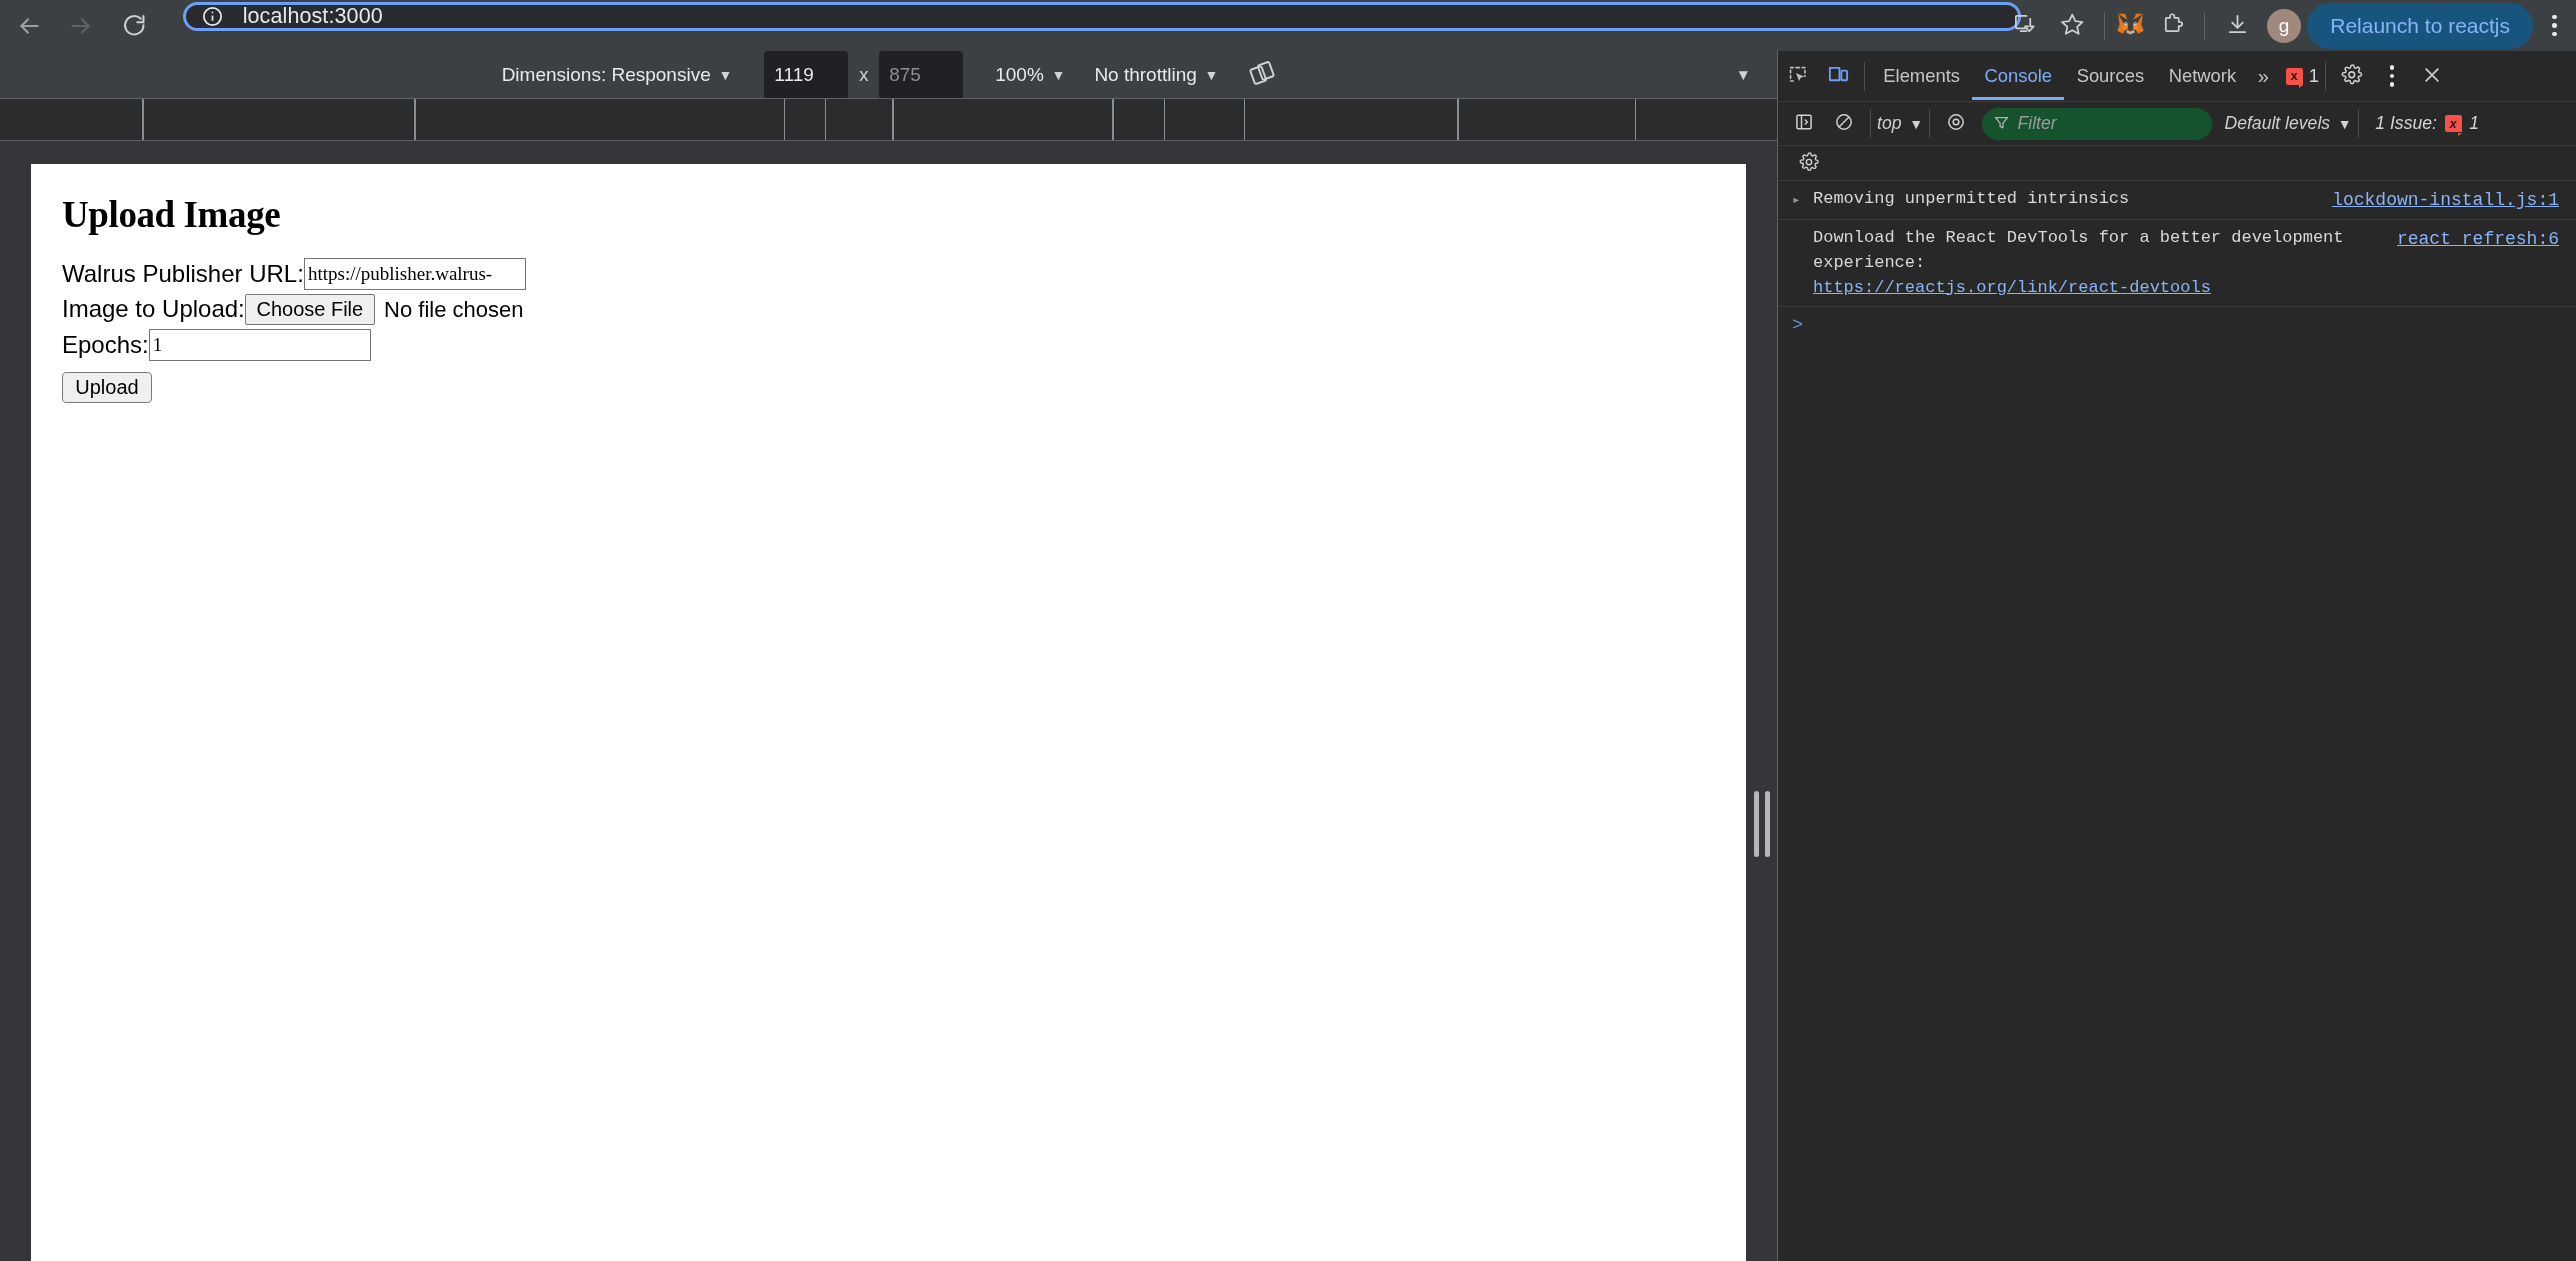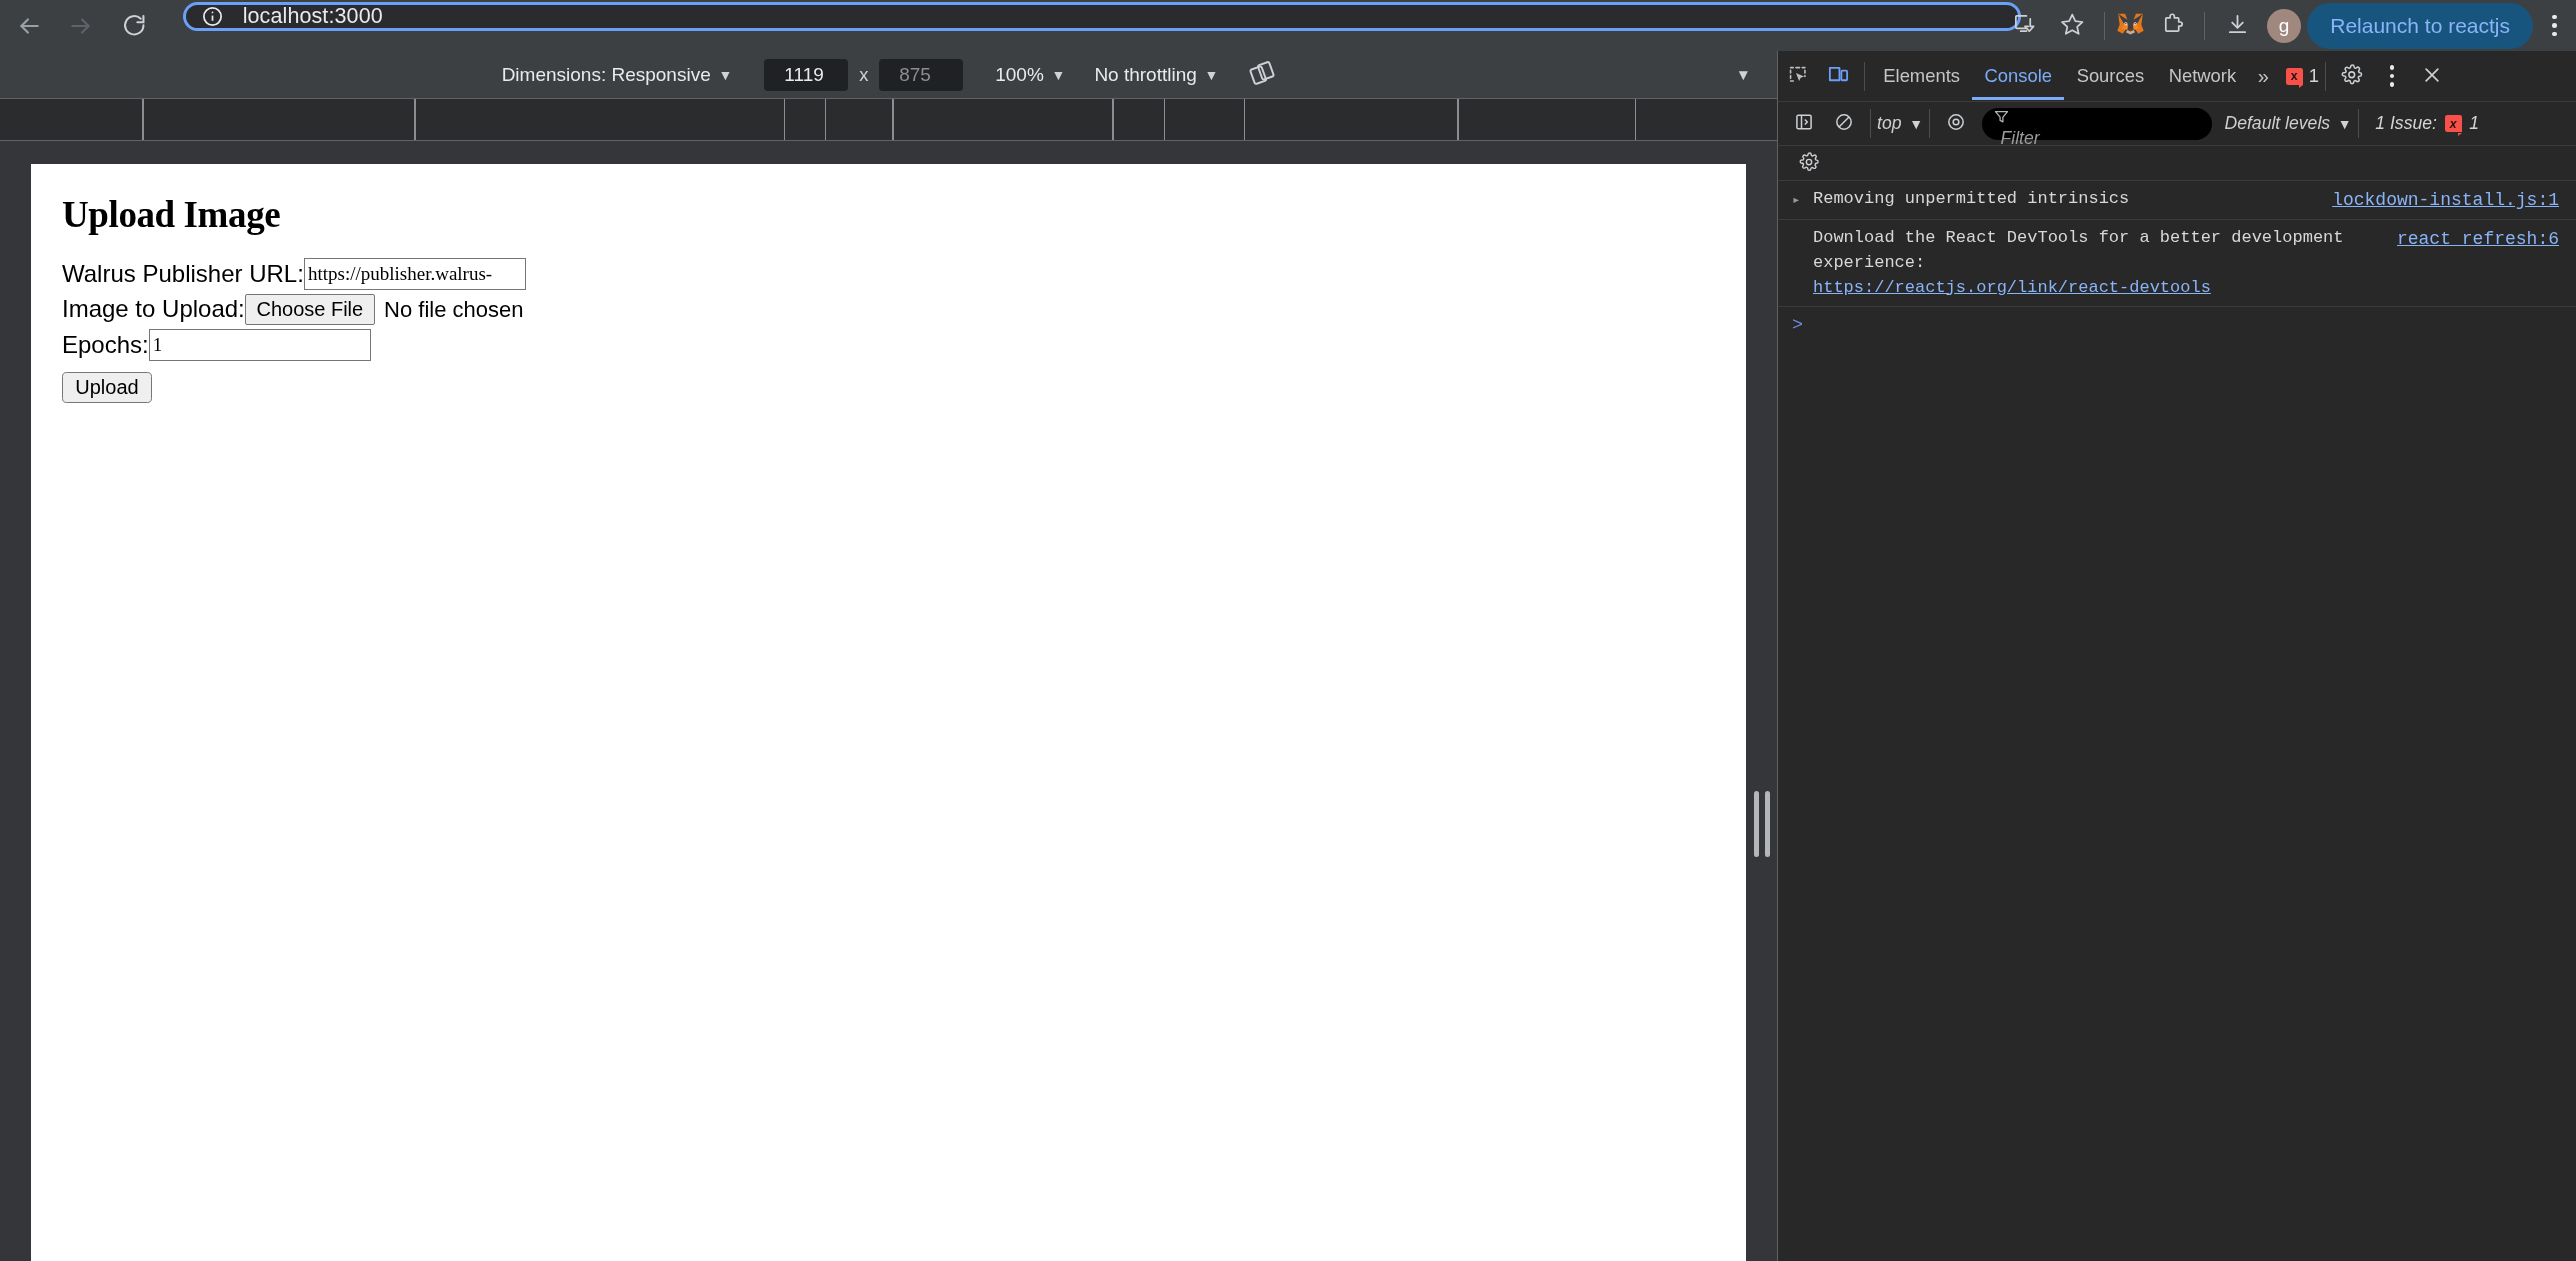--- a/index.html
+++ b/index.html
@@ -82,23 +82,23 @@
     background: #3c4043;
     display: flex; align-items: center; justify-content: center;
     color: #e8eaed; font-size: 19px;
   }
   #device-toolbar .grp { display: flex; align-items: center; }
   #device-toolbar .lbl { color: #e8eaed; }
   .caret { margin-left: 7.7px; font-size: 14px; color: #cfd2d6; }
   .dim-field {
     background: #202124; color: #e8eaed;
     border: none; border-radius: 3.8px;
-    height: 32px; width: 84px;
+    height: 48px; width: 84px;
     font-family: "Liberation Sans", sans-serif; font-size: 19px;
-    text-align: left; padding: 0 20px;
+    text-align: left; padding: 0 10px;
     margin: 0 3.1px;
   }
   .dim-field.muted { color: #8b8e92; }
   .times { margin: 0 7.7px; color: #cfd2d6; font-size: 18.4px; }
   .sp { width: 29px; }
   #rotate-icon { margin-left: 31px; display:flex; }
   #device-more-caret {
     position: absolute; right: 26px; top: 50%; transform: translateY(-50%);
     color: #cfd2d6; font-size: 15.3px;
   }
@@ -227,23 +227,23 @@
 
   #console-toolbar {
     height: 44px; background: #282828;
     display: flex; align-items: center;
     border-bottom: 0.8px solid #3b3b3b;
     padding-left: 6.1px;
     font-style: italic;
   }
   #console-context { color: #cfcfcf; font-size: 17.6px; display:flex; align-items:center; }
   #console-filter {
-    display: flex; 
-    background: #000000; border-radius: 18.4px;
-    height: 32px; width: 230px; padding: 0 10.7px; margin-left: 6.1px; flex-direction: column;
+    display: flex; align-items: center;
+    background: #14532d; border-radius: 18.4px;
+    height: 32px; width: 230px; padding: 0 10.7px; margin-left: 6.1px;
   }
   #console-filter-placeholder { color: #9a9a9a; font-size: 17.6px; margin-left: 7.7px; }
   #default-levels { color: #cfcfcf; font-size: 17.6px; display:flex; align-items:center; margin-left: 12.3px; }
   #issues-summary { color: #d5d5d5; font-size: 17.6px; display:flex; align-items:center; gap: 7.7px; margin-left: 10.7px; }
 
   #console-settings-row {
     height: 35px; background: #282828;
     display: flex; align-items: center; padding-left: 10.7px;
     border-bottom: 0.8px solid #3b3b3b;
   }

